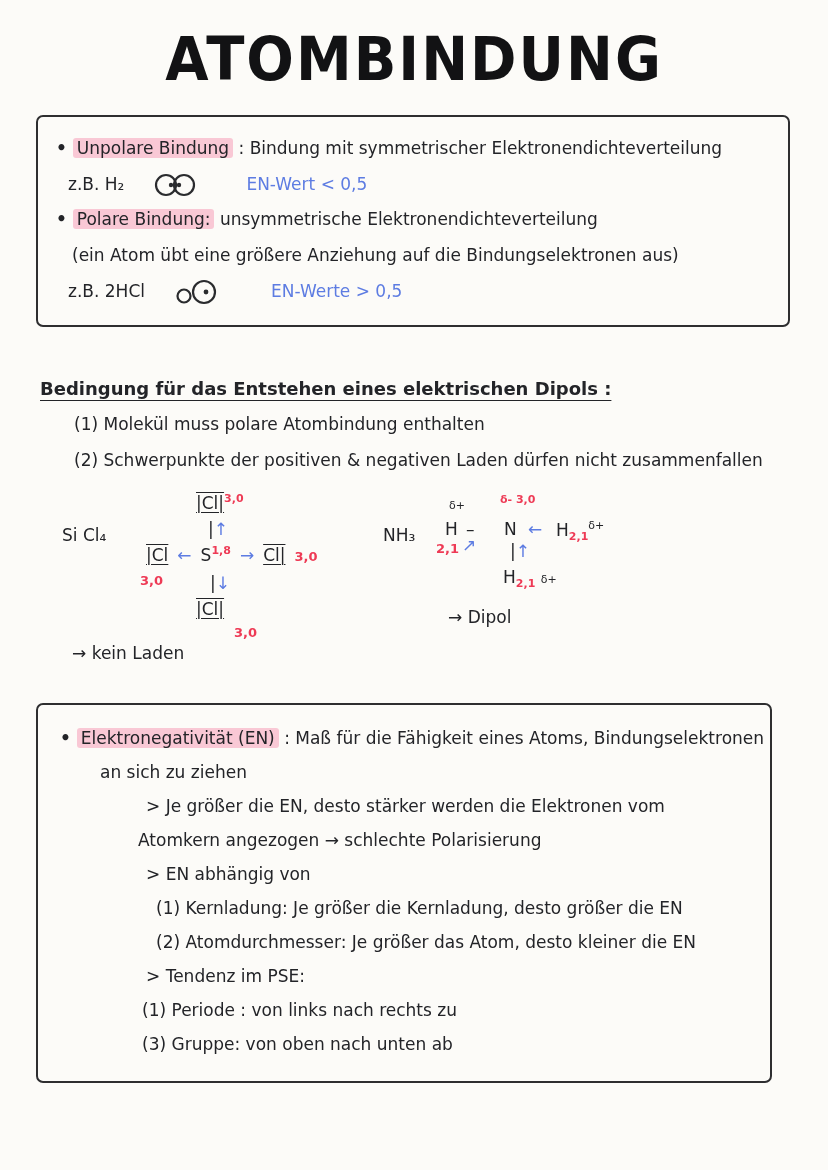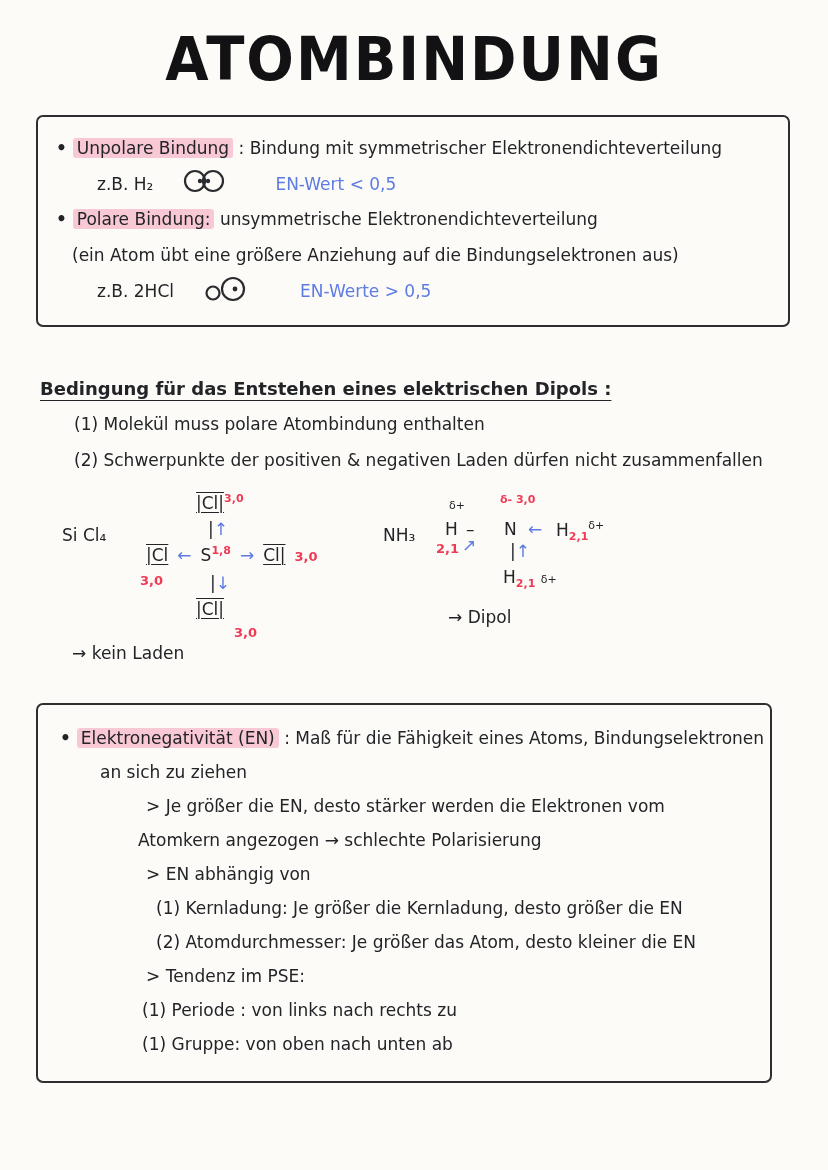--- a/index.html
+++ b/index.html
@@ -29,21 +29,21 @@
   .box2 { margin: 16px 56px 0 36px; padding: 16px 18px 20px 22px; }
   .line { font-size: 17px; line-height: 2.1; white-space: nowrap; }
   .box2 .line { line-height: 2.0; }
   .bullet::before { content: "• "; font-weight: bold; }
   .hl { background: #f9c8d5; padding: 0 4px; border-radius: 3px; }
   .blue { color: #5d7ce2; }
   .red { color: #ee3a55; font-weight: bold; }
   .tiny { font-size: 11px; }
   .small { font-size: 13px; }
   .subnote { margin-left: 16px; }
-  .ex { margin-left: 41px; display: flex; align-items: flex-start; }
+  .ex { margin-left: 12px; display: flex; align-items: center; }
   .ex .doodle { margin-left: 28px; }
   .ex .ennote { margin-left: 46px; font-size: 17px; }
   .conds { margin: 44px 0 0 40px; }
   .cond-heading {
     font-size: 18px; font-weight: 600; line-height: 2.0;
     text-decoration: underline; text-underline-offset: 5px;
   }
   .cond-item { font-size: 17px; line-height: 2.1; margin-left: 34px; white-space: nowrap; }
   .diagrams { position: relative; height: 200px; margin-top: 8px; font-size: 17px; }
   .pos { position: absolute; white-space: nowrap; }
@@ -135,14 +135,14 @@
     <span class="hl">Elektronegativität (EN)</span><span> : Maß für die Fähigkeit eines Atoms, Bindungselektronen</span>
   </div>
   <div class="line cont">an sich zu ziehen</div>
   <div class="line ind1">&gt; Je größer die EN, desto stärker werden die Elektronen vom</div>
   <div class="line ind1b">Atomkern angezogen → schlechte Polarisierung</div>
   <div class="line ind1">&gt; EN abhängig von</div>
   <div class="line ind2">(1) Kernladung: Je größer die Kernladung, desto größer die EN</div>
   <div class="line ind2">(2) Atomdurchmesser: Je größer das Atom, desto kleiner die EN</div>
   <div class="line ind1">&gt; Tendenz im PSE:</div>
   <div class="line ind2b">(1) Periode : von links nach rechts zu</div>
-  <div class="line ind2b">(1) Gruppe: von oben nach unten ab</div>
+  <div class="line ind2b">(3) Gruppe: von oben nach unten ab</div>
 </section>
 
 </body></html>

